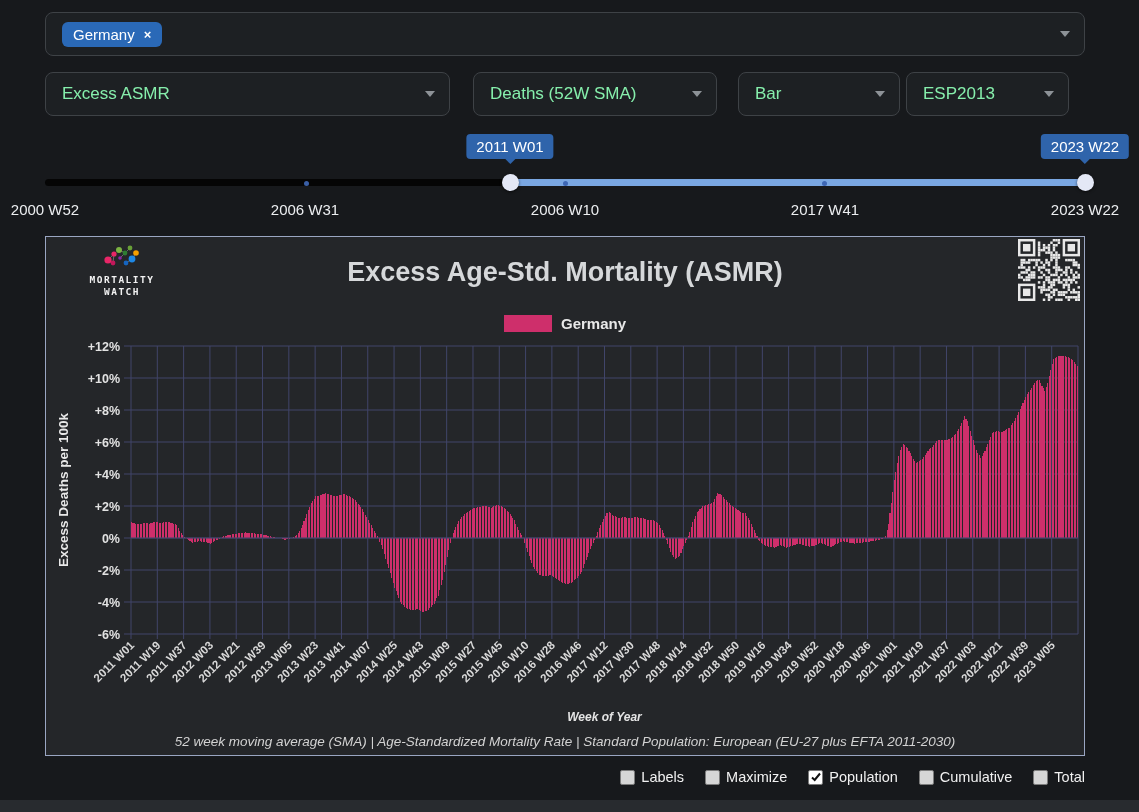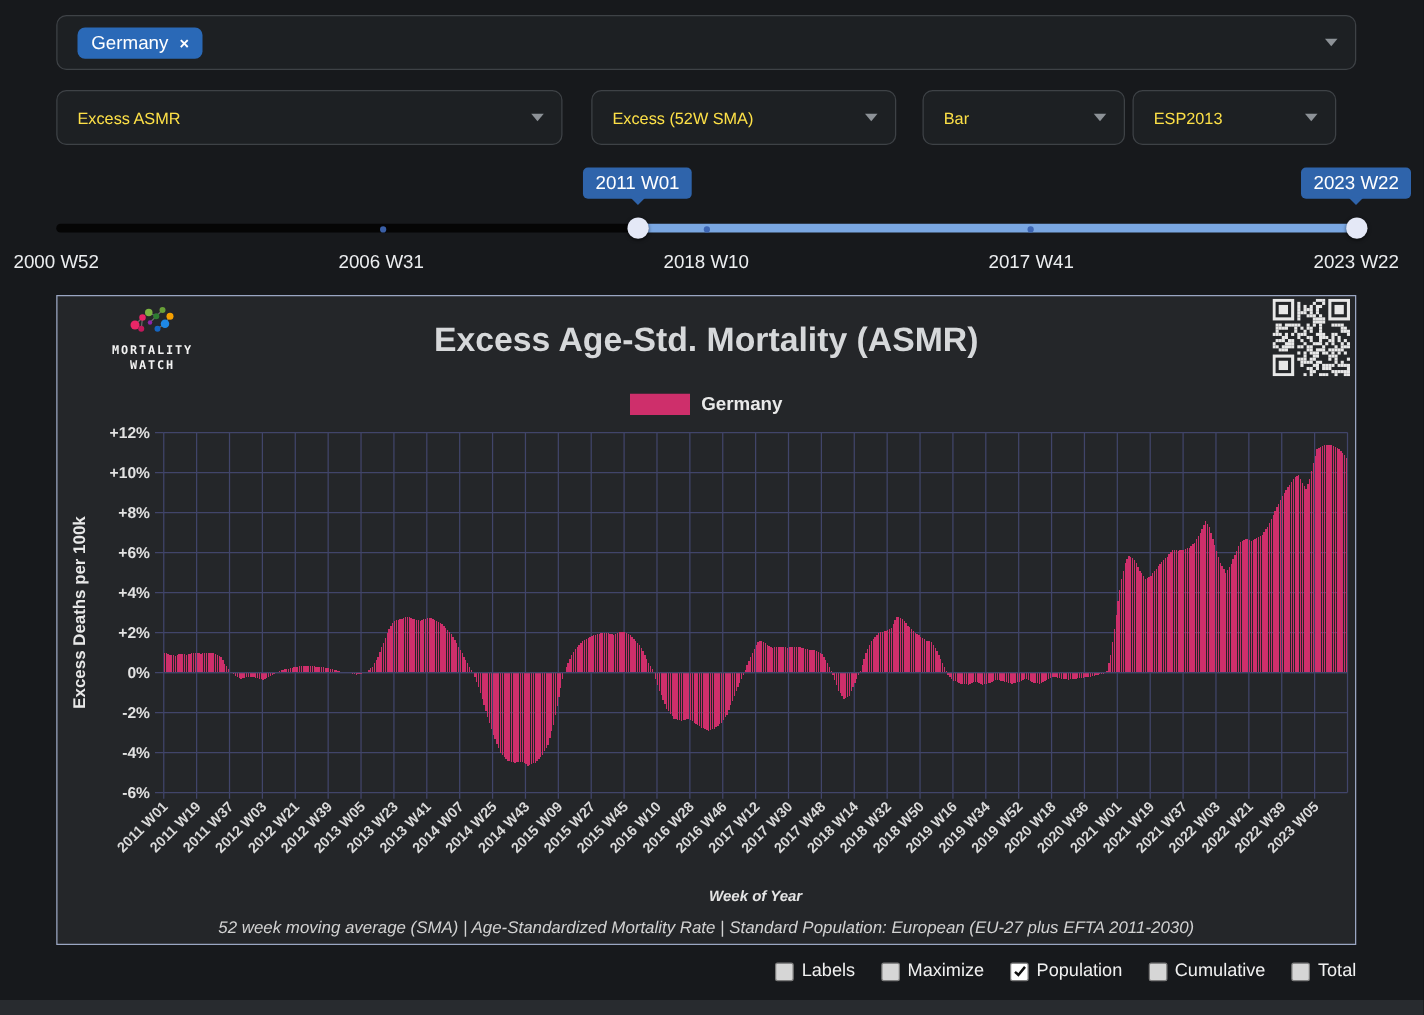--- a/index.html
+++ b/index.html
@@ -6,21 +6,21 @@
   html,body { background:#101214; }
   .screen {
     position:relative; width:1139px; height:812px; overflow:hidden;
     background:#17191c; font-family:"Liberation Sans", sans-serif; color:#e8eaec;
   }
   
   .select-box {
     position:absolute; height:44px; background:#1d2023; border:1px solid #3e4246;
     border-radius:8px; display:flex; align-items:center; padding:0 16px; cursor:pointer;
   }
-  .select-box .val { font-size:13px; color:#fde047; }
+  .select-box .val { font-size:17px; color:#86efac; }
   .caret { position:absolute; right:14px; top:50%; transform:translateY(-50%);
     width:0; height:0; border-left:5px solid transparent; border-right:5px solid transparent;
     border-top:6px solid #8d9297; }
   .tag { display:inline-flex; align-items:center; gap:9px; background:#2a69b7; color:#fff;
     border-radius:6px; padding:4px 11px; font-size:15px; }
   .tag .x { font-size:13px; font-weight:bold; cursor:pointer; line-height:1; }
   
   .tooltip { position:absolute; top:134px; transform:translateX(-50%); background:#2f64ab;
     color:#fff; font-size:15px; padding:4px 10px; border-radius:4px; white-space:nowrap; }
   .tooltip:after { content:""; position:absolute; left:50%; bottom:-5px; transform:translateX(-50%);
@@ -67,21 +67,21 @@
       <span class="x">×</span>
     </span>
     <span class="caret"></span>
   </div>
 
   <div class="select-box" style="left:45px; top:72px; width:405px;">
     <span class="val">Excess ASMR</span>
     <span class="caret"></span>
   </div>
   <div class="select-box" style="left:473px; top:72px; width:244px;">
-    <span class="val">Excess (52W SMA)</span>
+    <span class="val">Deaths (52W SMA)</span>
     <span class="caret"></span>
   </div>
   <div class="select-box" style="left:738px; top:72px; width:162px;">
     <span class="val">Bar</span>
     <span class="caret"></span>
   </div>
   <div class="select-box" style="left:906px; top:72px; width:163px;">
     <span class="val">ESP2013</span>
     <span class="caret"></span>
   </div>
@@ -91,21 +91,21 @@
   <div class="track-seg" style="left:45px; width:465px; background:#050505;"></div>
   <div class="track-seg" style="left:510px; width:575px; background:#7aa7e2;"></div>
   <div class="track-dot" style="left:304px;"></div>
   <div class="track-dot" style="left:563px; background:#3d66b4;"></div>
   <div class="track-dot" style="left:822px; background:#3d66b4;"></div>
   <div class="handle" style="left:502px;"></div>
   <div class="handle" style="left:1077px;"></div>
   <div id="slider-labels">
       <div class="slider-label" style="left: 45px;">2000 W52</div>
       <div class="slider-label" style="left: 305px;">2006 W31</div>
-      <div class="slider-label" style="left: 565px;">2018 W10</div>
+      <div class="slider-label" style="left: 565px;">2006 W10</div>
       <div class="slider-label" style="left: 825px;">2017 W41</div>
       <div class="slider-label" style="left: 1085px;">2023 W22</div>
     </div>
 
   <div class="chart-panel">
     <div class="logo">
       <svg width="46" height="27" viewBox="0 0 46 27">
         <g stroke="#6a6a6a" stroke-width="1">
           <line x1="9" y1="17" x2="15" y2="11"></line>
             <line x1="15" y1="11" x2="14" y2="20"></line>

